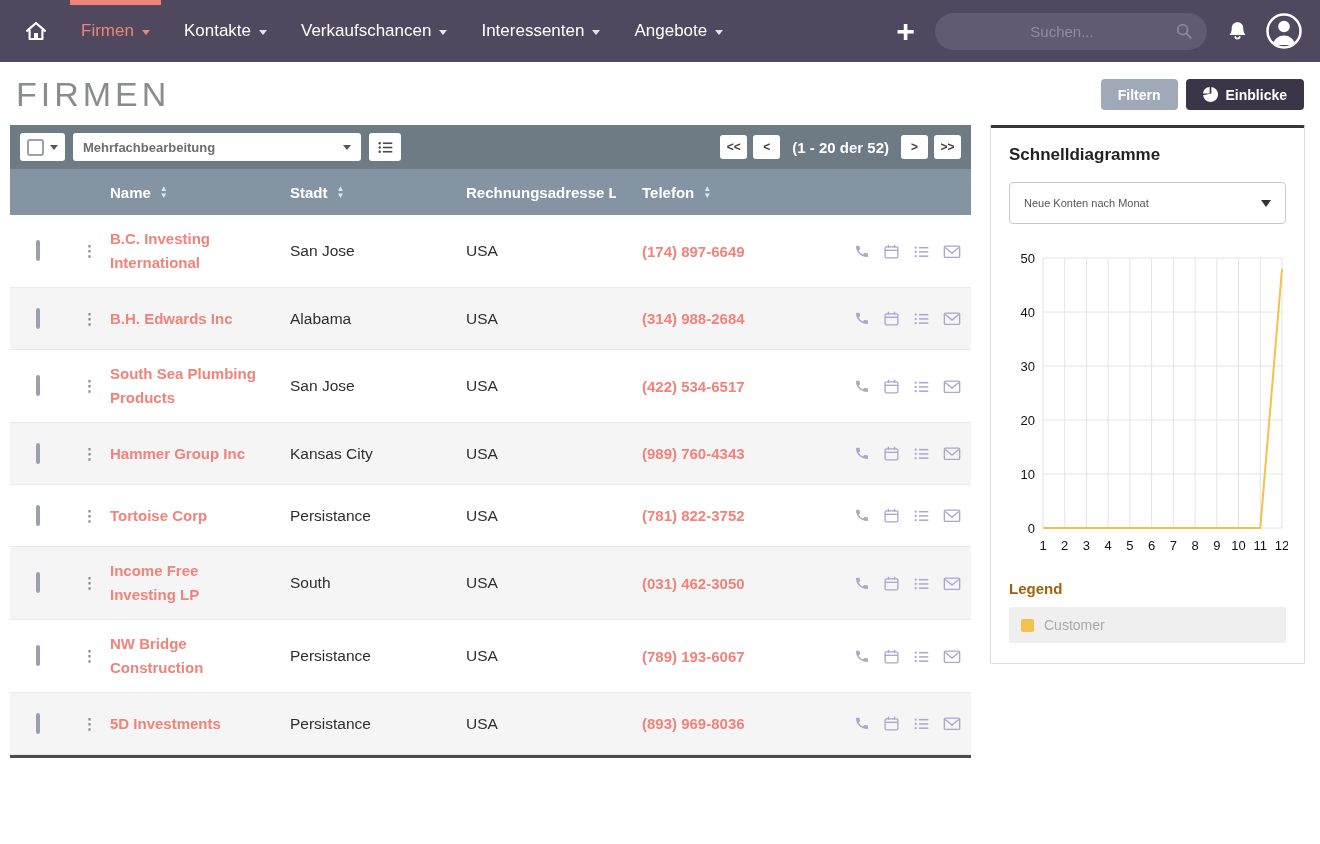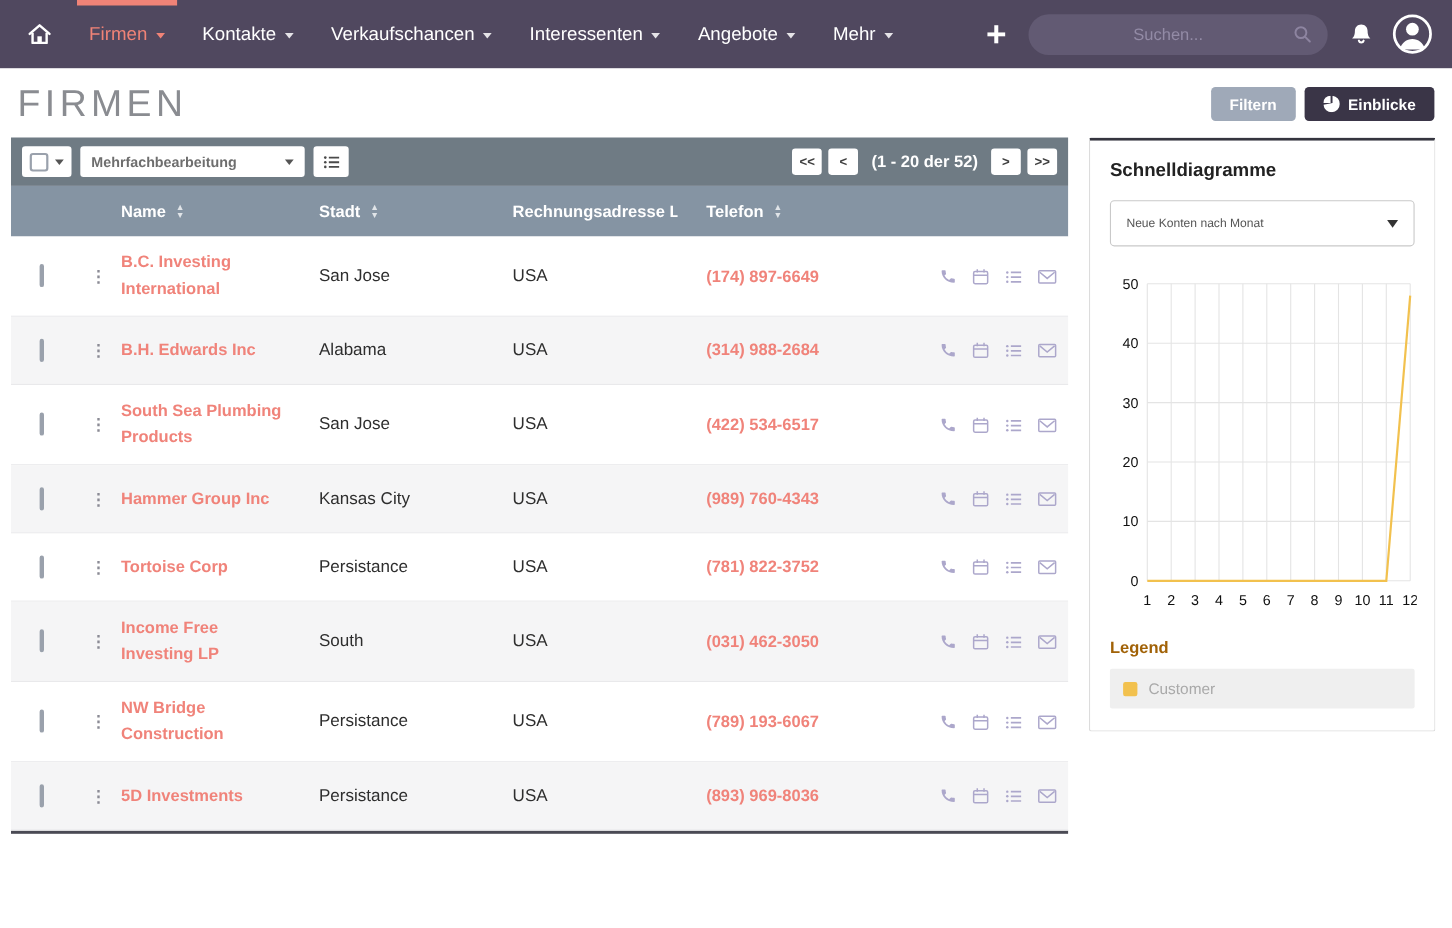--- a/index.html
+++ b/index.html
@@ -40,21 +40,21 @@
   .main { display:flex; align-items:flex-start; padding:0 15px 0 10px; gap:19px; }
 
   
   .list-panel { width:961px; border-bottom:3px solid #4A4A54; }
   .list-toolbar { background:#6F7B84; height:44px; display:flex; align-items:center; padding:0 10px; gap:8px; }
   .selectall { background:#fff; border-radius:3px; height:28px; display:flex; align-items:center; gap:6px;
     padding:0 7px; cursor:pointer; }
   .cbx { width:17px; height:17px; border:2px solid #9AA1AC; border-radius:3px; background:#fff; }
   .caret-dark { width:0; height:0; border-left:4px solid transparent; border-right:4px solid transparent;
     border-top:5px solid #555; }
-  .bulk-select { background:#fff; border-radius:3px; height:28px; width:204px; display:flex; align-items:center;
+  .bulk-select { background:#fff; border-radius:3px; height:28px; width:288px; display:flex; align-items:center;
     justify-content:space-between; padding:0 10px; color:#6E6E6E; font-weight:bold; font-size:13px; cursor:pointer; }
   .listview-btn { background:#fff; border:none; border-radius:3px; height:28px; width:32px;
     display:flex; align-items:center; justify-content:center; cursor:pointer; }
   .pager { margin-left:auto; display:flex; align-items:center; gap:6px; }
   .pager button { background:#fff; border:none; border-radius:3px; height:24px; min-width:27px;
     font-size:12px; font-weight:bold; color:#3f3f3f; cursor:pointer; font-family:"Liberation Sans", sans-serif; }
   .pager-label { color:#fff; font-weight:bold; font-size:15px; margin:0 6px; }
 
   .grid-cols { display:grid; grid-template-columns:60px 40px 180px 176px 150px 210px 1fr; }
   .list-header { background:#8594A3; height:46px; align-items:center; color:#fff; font-weight:bold; font-size:15px; }
@@ -107,24 +107,20 @@
   <div class="nav-item">
     <span>Verkaufschancen</span>
     <span class="caret"></span>
   </div>
   <div class="nav-item">
     <span>Interessenten</span>
     <span class="caret"></span>
   </div>
   <div class="nav-item">
     <span>Angebote</span>
-    <span class="caret"></span>
-  </div>
-  <div class="nav-item">
-    <span>Mehr</span>
     <span class="caret"></span>
   </div>
   <div class="nav-plus">+</div>
   <div class="nav-search">
     <input type="text" placeholder="Suchen..." style="">
     <svg width="18" height="18" viewBox="0 0 20 20">
       <circle cx="8.5" cy="8.5" r="5.5" fill="none" stroke="#8D84A0" stroke-width="2"></circle>
       <line x1="12.8" y1="12.8" x2="17.5" y2="17.5" stroke="#8D84A0" stroke-width="2" stroke-linecap="round"></line>
     </svg>
   </div>

